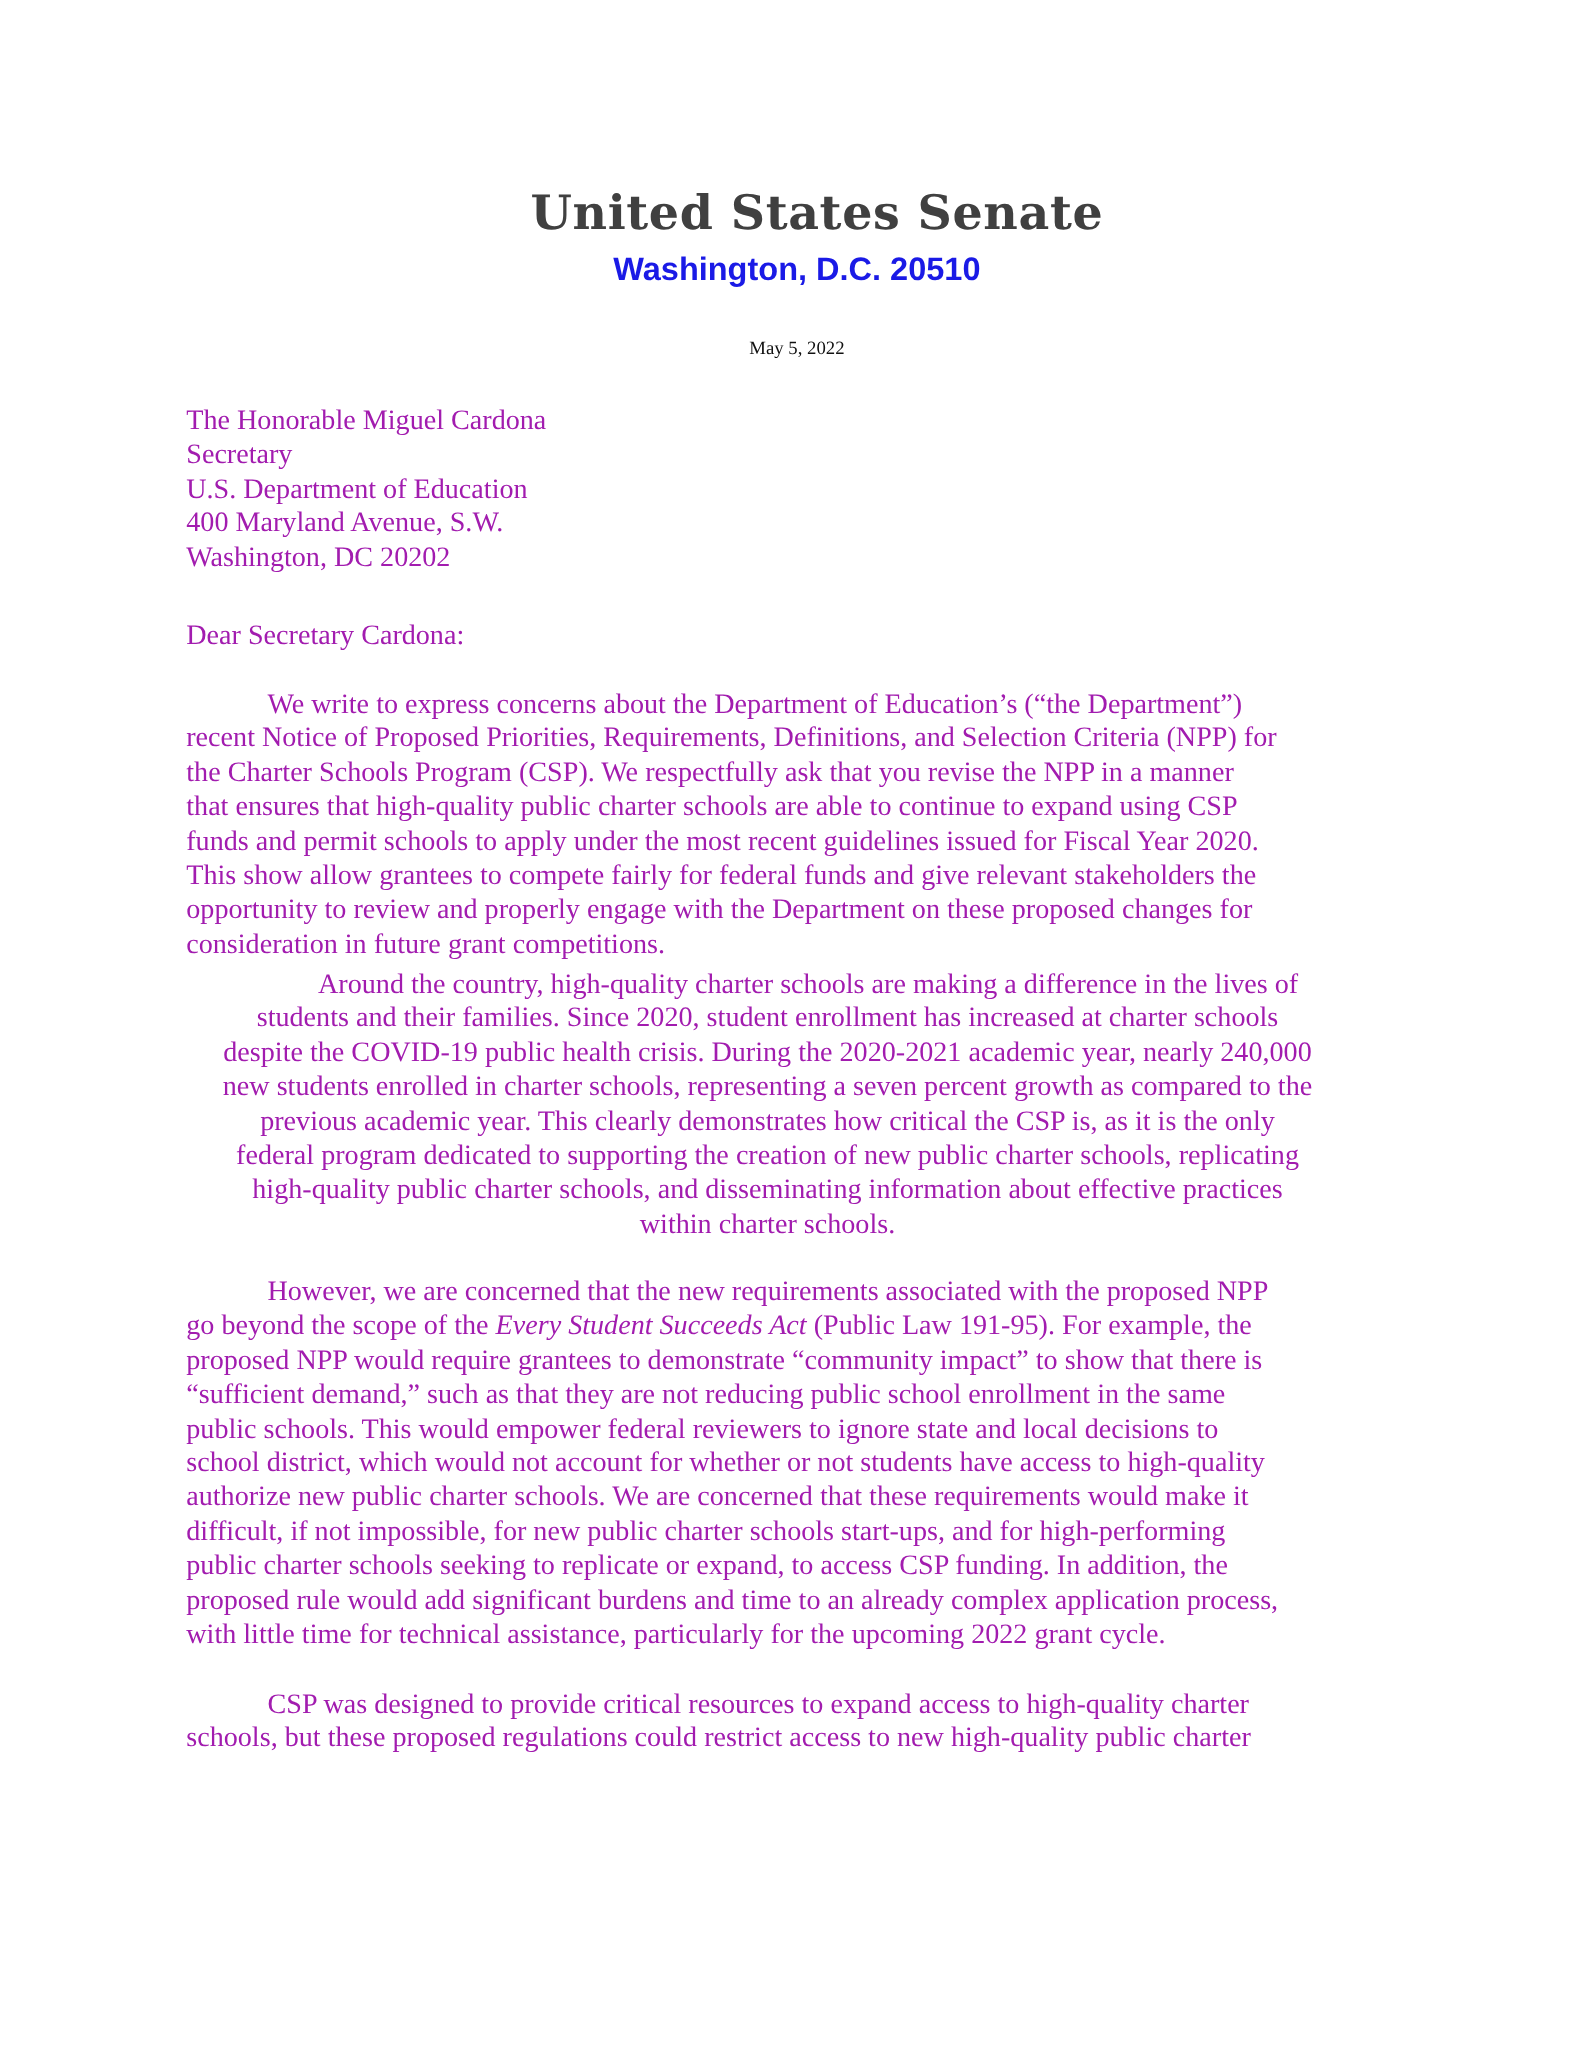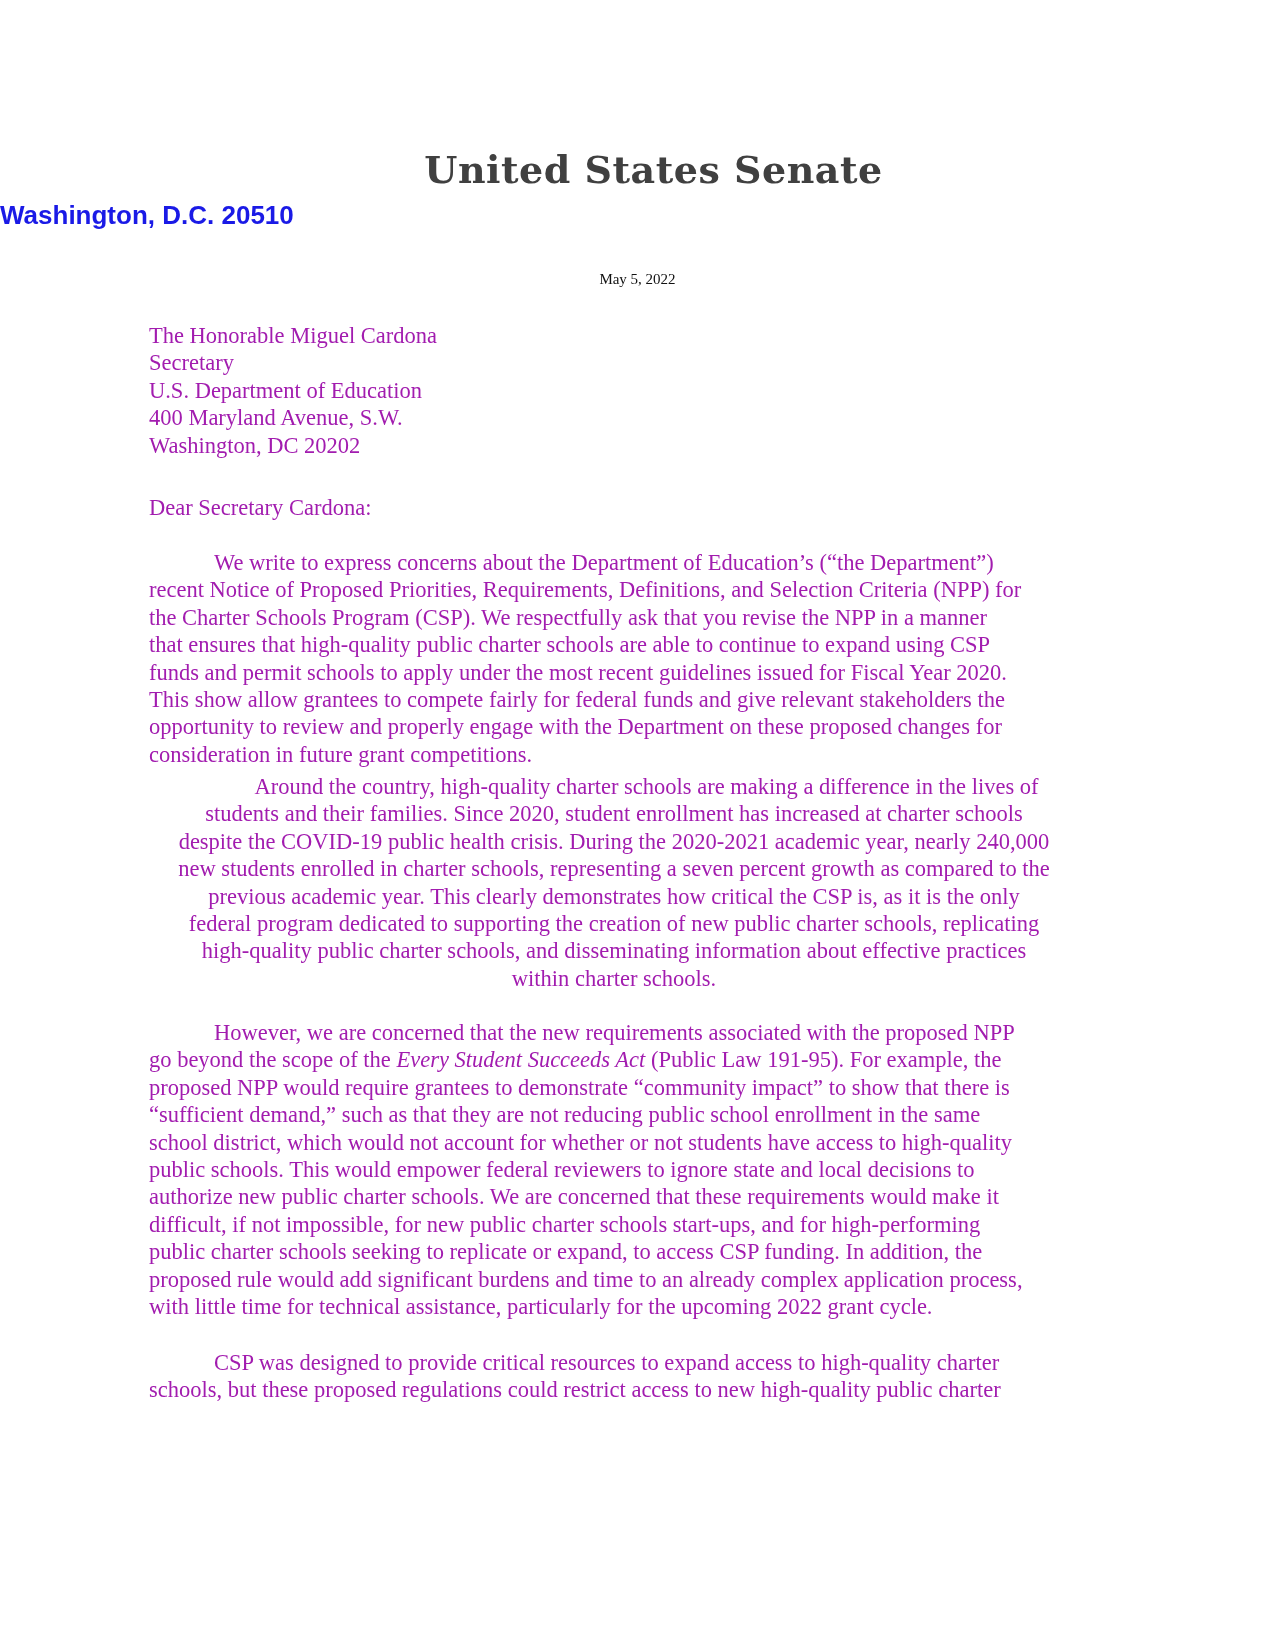--- a/index.html
+++ b/index.html
@@ -4,21 +4,21 @@
 <style>
   html, body { margin: 0; padding: 0; background: #ffffff; }
   body { width: 1275px; height: 1650px; position: relative; overflow: hidden; }
   .page { position: absolute; left: 0; top: 0; width: 1275px; height: 1650px; background: #fff; }
   .letterhead-title {
     position: absolute; left: 16px; width: 1275px; top: 146px; text-align: center;
     font-family: "DejaVu Serif", serif; font-weight: bold; font-size: 38px;
     color: #404040; letter-spacing: 0.5px; line-height: 48px;
   }
   .letterhead-sub {
-    position: absolute; left: 0; width: 1275px; top: 198px; text-align: left;
+    position: absolute; left: 0; width: 1275px; top: 198px; text-align: center;
     font-family: "Liberation Sans", sans-serif; font-weight: bold; font-size: 26px;
     color: #1a1ae6; line-height: 34px;
   }
   .date {
     position: absolute; left: 0; width: 1275px; top: 265px; text-align: center;
     font-family: "Liberation Serif", serif; font-size: 15px; color: #111; line-height: 28px;
   }
   .text {
     font-family: "Liberation Serif", serif; font-size: 22.5px; color: #a21caf; line-height: 27.4px;
   }
@@ -74,22 +74,22 @@
     <span class="line">federal program dedicated to supporting the creation of new public charter schools, replicating</span>
     <span class="line">high-quality public charter schools, and disseminating information about effective practices</span>
     <span class="line">within charter schools.</span>
   </div>
 
   <div class="para text" id="p3">
     <span class="line indent">However, we are concerned that the new requirements associated with the proposed NPP</span>
     <span class="line"><span>go beyond the scope of the </span><em>Every Student Succeeds Act</em><span> (Public Law 191-95).  For example, the</span></span>
     <span class="line">proposed NPP would require grantees to demonstrate “community impact” to show that there is</span>
     <span class="line">“sufficient demand,” such as that they are not reducing public school enrollment in the same</span>
+    <span class="line">public schools. This would empower federal reviewers to ignore state and local decisions to</span>
     <span class="line">school district, which would not account for whether or not students have access to high-quality</span>
-    <span class="line">public schools. This would empower federal reviewers to ignore state and local decisions to</span>
     <span class="line">authorize new public charter schools. We are concerned that these requirements would make it</span>
     <span class="line">difficult, if not impossible, for new public charter schools start-ups, and for high-performing</span>
     <span class="line">public charter schools seeking to replicate or expand, to access CSP funding. In addition, the</span>
     <span class="line">proposed rule would add significant burdens and time to an already complex application process,</span>
     <span class="line">with little time for technical assistance, particularly for the upcoming 2022 grant cycle.</span>
   </div>
 
   <div class="para text" id="p4">
     <span class="line indent">CSP was designed to provide critical resources to expand access to high-quality charter</span>
     <span class="line">schools, but these proposed regulations could restrict access to new high-quality public charter</span>

